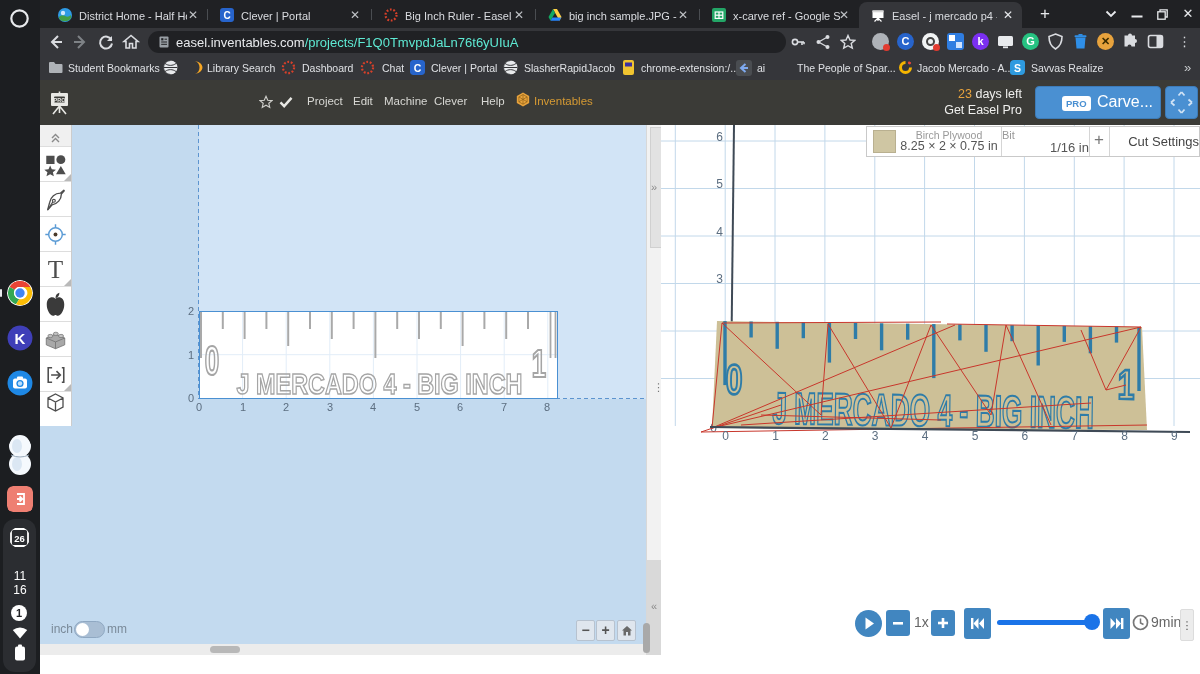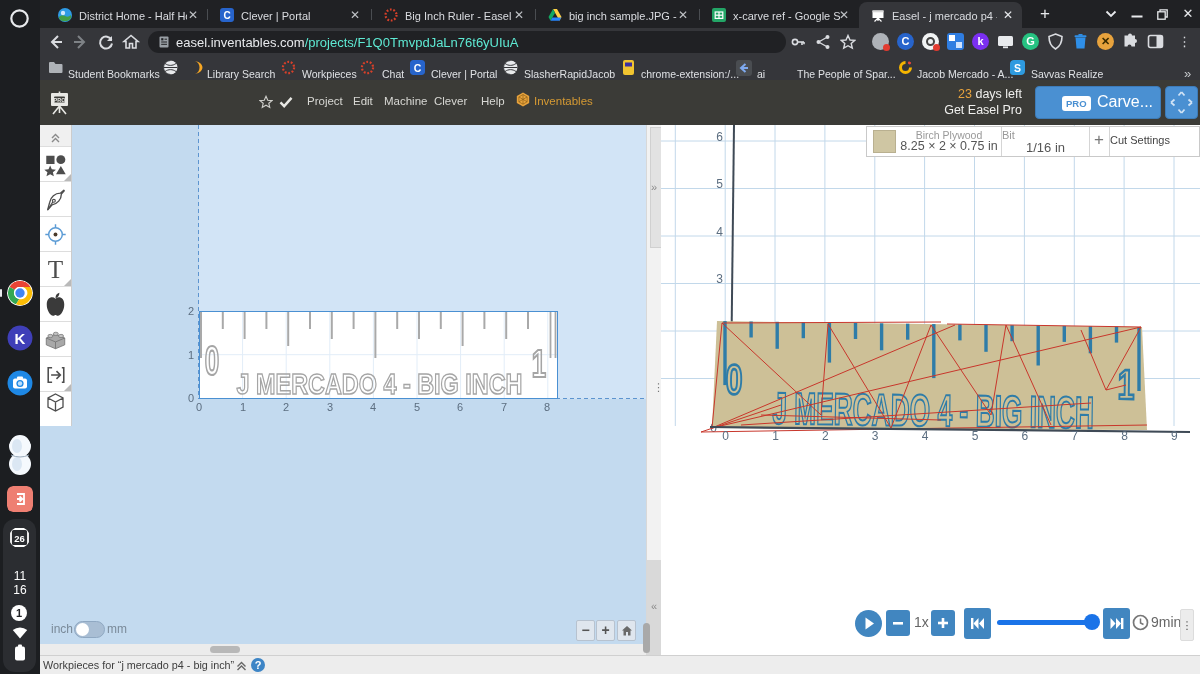--- a/index.html
+++ b/index.html
@@ -21,21 +21,21 @@
 #toolbar { left:0; top:28px; width:1200px; height:28px; background:#35363a; }
 .navic { position:absolute; top:4px; width:20px; height:20px; }
 #omnibox { position:absolute; left:148px; top:3px; width:638px; height:22px; background:#202124; border-radius:11px; }
 #omnibox .doc { position:absolute; left:10px; top:5px; width:12px; height:12px; }
 #omnibox .url { position:absolute; left:28px; top:4px; font-size:13px; color:#e8eaed; white-space:nowrap; }
 #omnibox .url span { color:#5eead4; }
 .extic { position:absolute; top:5px; width:17px; height:17px; border-radius:50%; font-size:11px; line-height:17px; text-align:center; color:#fff; }
 
 
 #bookbar { left:0; top:56px; width:1200px; height:24px; background:#35363a; }
-.bk { position:absolute; top:10px; height:16px; font-size:10.5px; color:#dfe1e5; line-height:16px; white-space:nowrap;text-align:center; }
+.bk { position:absolute; top:4px; height:16px; font-size:10.5px; color:#dfe1e5; line-height:16px; white-space:nowrap;text-align:center; }
 .bkic { position:absolute; top:4px; width:15px; height:15px; border-radius:50%; }
 
 
 #eheader { left:0; top:80px; width:1200px; height:45px; background:#3b3b37; }
 #elogo { position:absolute; left:50px; top:11px; width:19px; height:24px; }
 #etitle { position:absolute; left:84px; top:13px; font-size:17px; color:#f1f1ef; }
 .emenu { position:absolute; top:15px; font-size:11.5px; color:#d8d8d4; }
 #carvebtn { position:absolute; left:1035px; top:86px; width:126px; height:33px; background:#4a90d2; border-radius:4px; border:1px solid #3d7cb8; }
 #carvebtn .pro { position:absolute; left:26px; top:9px; background:#fff; color:#4a90d2; font-size:9.5px; font-weight:bold; padding:2px 4px; border-radius:3px; }
 #carvebtn .cv { position:absolute; left:61px; top:6px; color:#fff; font-size:16px; }
@@ -239,21 +239,21 @@
         <circle cx="7.5" cy="7.5" r="7" fill="#e8eaed"></circle>
         <path d="M7.5 .5 a7 7 0 0 0 0 14 M.5 7.5 h14 M2 3.5 c3.5 2.5 7.5 2.5 11 0 M2 11.5 c3.5 -2.5 7.5 -2.5 11 0" stroke="#35363a" fill="none" stroke-width="1"></path>
       </svg>
   <svg class="bkic" style="left:191px;" viewBox="0 0 15 15">
         <path d="M4 1 C10 3 10 12 4 14 C14 12 14 3 4 1 Z" fill="#f6a623"></path>
       </svg>
   <div class="bk" style="left:207px;">Library Search</div>
   <svg class="bkic" style="left:281px;" viewBox="0 0 15 15">
         <circle cx="7.5" cy="7.5" r="5.6" fill="none" stroke="#d8402a" stroke-width="2.2" stroke-dasharray="1.8 1.7"></circle>
       </svg>
-  <div class="bk" style="left:302px;">Workpieces</div>
+  <div class="bk" style="left:302px;">Dashboard</div>
   <svg class="bkic" style="left:360px;" viewBox="0 0 15 15">
         <circle cx="7.5" cy="7.5" r="5.6" fill="none" stroke="#d8402a" stroke-width="2.2" stroke-dasharray="1.8 1.7"></circle>
       </svg>
   <div class="bk" style="left:382px;">Chat</div>
   <svg class="bkic" style="left:410px;border-radius:3px;" viewBox="0 0 15 15">
         <rect width="15" height="15" rx="3" fill="#2764cc"></rect>
         <text x="7.5" y="11.5" font-size="10.5" font-weight="bold" fill="#fff" text-anchor="middle" font-family="Liberation Sans">C</text>
       </svg>
   <div class="bk" style="left:431px;">Clever | Portal</div>
   <svg class="bkic" style="left:503px;" viewBox="0 0 15 15">
@@ -513,25 +513,25 @@
 <text x="413.7" y="315" font-size="12" fill="#5c6e80" text-anchor="middle" font-family="Liberation Sans">7</text>
 <text x="463.6" y="315" font-size="12" fill="#5c6e80" text-anchor="middle" font-family="Liberation Sans">8</text>
 <text x="513.4" y="315" font-size="12" fill="#5c6e80" text-anchor="middle" font-family="Liberation Sans">9</text>
 </svg>
 <div id="matbox">
   <div style="position:absolute;left:6px;top:3px;width:23px;height:23px;background:#cfc6a3;border:1px solid #b9b090;"></div>
   <div style="position:absolute;left:29px;top:2px;width:106px;text-align:center;font-size:10.5px;color:#999;">Birch Plywood</div>
   <div style="position:absolute;left:29px;top:12px;width:106px;text-align:center;font-size:12.5px;color:#555;white-space:nowrap;">8.25 × 2 × 0.75 in</div>
   <div style="position:absolute;left:134px;top:0;width:1px;height:29px;background:#d5d5d5;"></div>
   <div style="position:absolute;left:135px;top:2px;width:87px;font-size:11px;color:#999;">Bit</div>
-  <div style="position:absolute;left:135px;top:13px;width:87px;text-align:center;font-size:13px;color:#555;">1/16 in</div>
+  <div style="position:absolute;left:135px;top:13px;width:87px;text-align:right;font-size:13px;color:#555;">1/16 in</div>
   <div style="position:absolute;left:222px;top:0;width:1px;height:29px;background:#d5d5d5;"></div>
   <div style="position:absolute;left:222px;top:3px;width:20px;text-align:center;font-size:17px;color:#777;">+</div>
   <div style="position:absolute;left:242px;top:0;width:1px;height:29px;background:#d5d5d5;"></div>
-  <div style="position:absolute;left:243px;top:7px;width:89px;text-align:left;font-size:11px;color:#444;">Cut Settings</div>
+  <div style="position:absolute;left:243px;top:7px;width:89px;text-align:right;font-size:13px;color:#444;">Cut Settings</div>
 </div>
 <div id="playctl">
   <div class="pbtn" style="left:14px;top:2px;width:27px;height:27px;border-radius:50%;"><svg width="27" height="27" viewBox="0 0 27 27">
             <path d="M10.5 7.5 L19 13.5 L10.5 19.5 Z" fill="#fff"></path>
           </svg></div>
   <div class="pbtn" style="left:45px;top:2px;width:24px;height:26px;"><svg width="24" height="26" viewBox="0 0 24 26">
             <rect x="7" y="12" width="10" height="2.6" fill="#fff"></rect>
           </svg></div>
   <div style="position:absolute;left:73px;top:6px;font-size:14px;color:#666;">1x</div>
   <div class="pbtn" style="left:90px;top:2px;width:24px;height:26px;"><svg width="24" height="26" viewBox="0 0 24 26">
@@ -550,27 +550,20 @@
           </svg></div>
   <svg style="position:absolute;left:291px;top:6px;" width="17" height="17" viewBox="0 0 17 17">
           <circle cx="8.5" cy="8.5" r="7" fill="none" stroke="#777" stroke-width="1.7"></circle>
           <path d="M8.5 4.5 L8.5 9 L11.5 10.5" stroke="#777" stroke-width="1.5" fill="none"></path>
         </svg>
   <div style="position:absolute;left:310px;top:6px;font-size:14px;color:#666;">9min</div>
 </div>
 <div style="position:absolute;left:519px;top:484px;width:14px;height:32px;background:#ececec;border:1px solid #dcdcdc;border-radius:2px;text-align:center;line-height:30px;color:#555;font-size:11px;">⋮</div>
 </div>
 
-<div id="statusbar" class="abs">
-  <span style="position:absolute;left:43px;top:3px;">Workpieces for “j mercado p4 - big inch”</span>
-  <svg style="position:absolute;left:236px;top:5px;" width="11" height="11" viewBox="0 0 11 11">
-        <path d="M1.5 5.5 L5.5 1.5 L9.5 5.5 M1.5 9 L5.5 5 L9.5 9" fill="none" stroke="#666" stroke-width="1.4"></path>
-      </svg>
-  <div style="position:absolute;left:251px;top:2px;width:14px;height:14px;background:#3d85c6;border-radius:50%;color:#fff;font-size:11px;font-weight:bold;text-align:center;line-height:14px;">?</div>
-</div>
 
 <div id="shelf" class="abs">
   <svg style="position:absolute;left:9px;top:8px;" width="21" height="21" viewBox="0 0 21 21">
         <circle cx="10.5" cy="10.5" r="8.2" fill="none" stroke="#e8eaed" stroke-width="2.2"></circle>
       </svg>
   <div style="position:absolute;left:0;top:289px;width:2px;height:8px;background:#e8eaed;border-radius:1px;"></div>
   <svg class="shic" style="top:280px;" viewBox="0 0 26 26">
     <circle cx="13" cy="13" r="13" fill="#fff"></circle>
     <path d="M13 1 A12 12 0 0 1 23.4 7 L13 7 Z M13 1 A12 12 0 0 0 2.6 7 L13 7 Z" fill="#ea4335"></path>
     <path d="M2.6 7 A12 12 0 0 1 23.4 7 L16 7 A6 6 0 0 0 7.8 9.8 Z" fill="#ea4335"></path>

